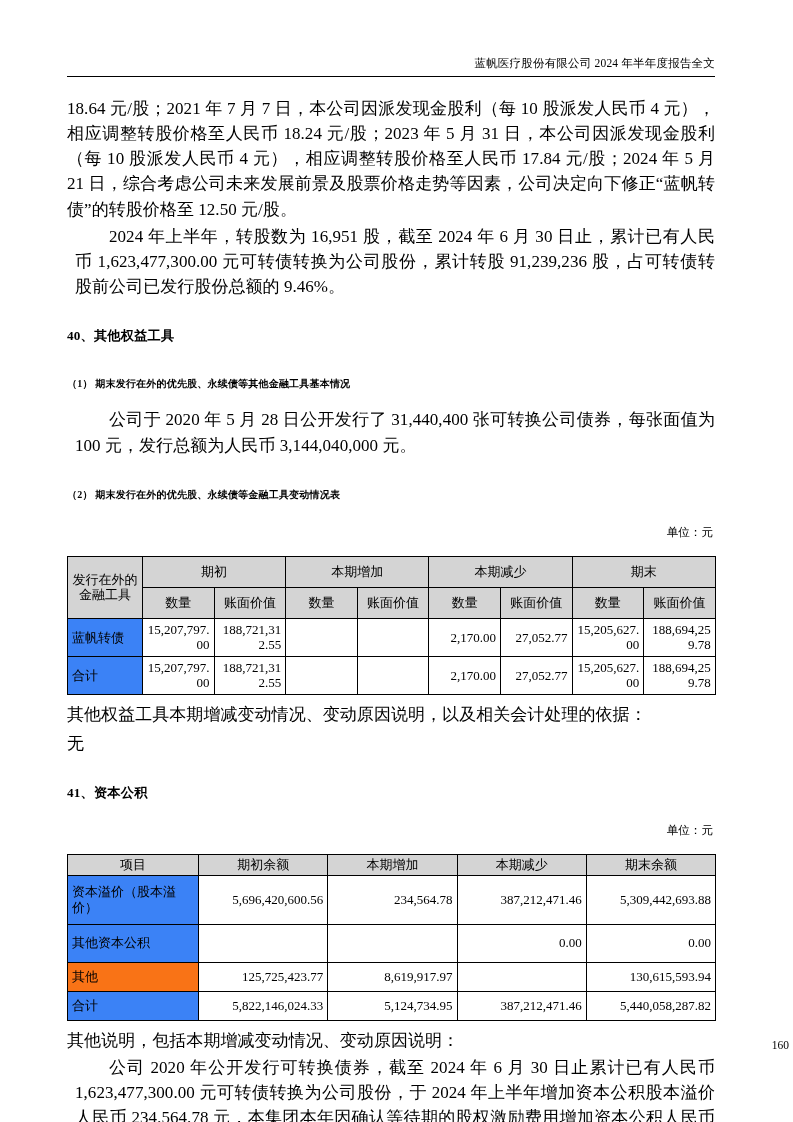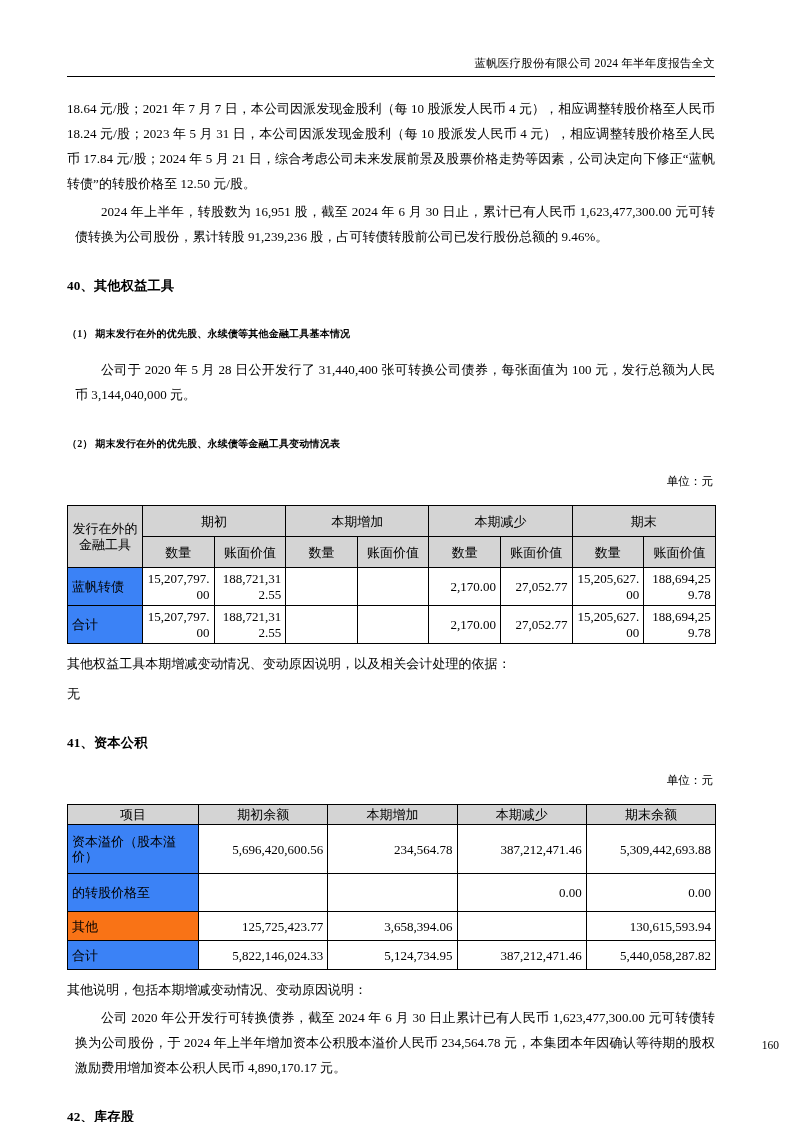--- a/index.html
+++ b/index.html
@@ -38,21 +38,21 @@
     color: #000;
   }
   .header-rule {
     margin-top: 5px;
     border-bottom: 1.1px solid #000;
     width: 100%;
   }
 
   
   p.body {
-    font-size: 13px;
+    font-size: 17px;
     line-height: 25.2px;
     margin: 0;
     text-align: justify;
     text-justify: inter-ideograph;
     letter-spacing: 0.05px;
   }
   p.body.indent {
     text-indent: 2em;
     margin-left: 8px;
   }
@@ -128,21 +128,21 @@
 
   .row-h-tall td { height: 44px; }
   .row-h-mid td  { height: 33px; }
   .row-h-std td  { height: 24px; }
   .row-hdr-tall th { height: 26px; }
 
   
   .page-number {
     position: absolute;
     left: 0;
-    right: 14px;
+    right: 4px;
     top: 1039px;
     text-align: right;
     font-size: 11.5px;
     color: #000;
   }
 </style>
 </head>
 <body>
 
 <div class="page">
@@ -269,30 +269,30 @@
       </thead>
       <tbody>
         <tr class="row-h-tall">
           <td class="lbl">资本溢价（股本溢价）</td>
           <td class="num">5,696,420,600.56</td>
           <td class="num">234,564.78</td>
           <td class="num">387,212,471.46</td>
           <td class="num">5,309,442,693.88</td>
         </tr>
         <tr class="row-h-mid">
-          <td class="lbl">的转股价格至</td>
+          <td class="lbl">其他资本公积</td>
           <td class="num"></td>
           <td class="num"></td>
           <td class="num">0.00</td>
           <td class="num">0.00</td>
         </tr>
         <tr class="row-h-std">
           <td class="lbl-white">其他</td>
           <td class="num">125,725,423.77</td>
-          <td class="num">3,658,394.06</td>
+          <td class="num">8,619,917.97</td>
           <td class="num"></td>
           <td class="num">130,615,593.94</td>
         </tr>
         <tr class="row-h-std">
           <td class="lbl">合计</td>
           <td class="num">5,822,146,024.33</td>
           <td class="num">5,124,734.95</td>
           <td class="num">387,212,471.46</td>
           <td class="num">5,440,058,287.82</td>
         </tr>

